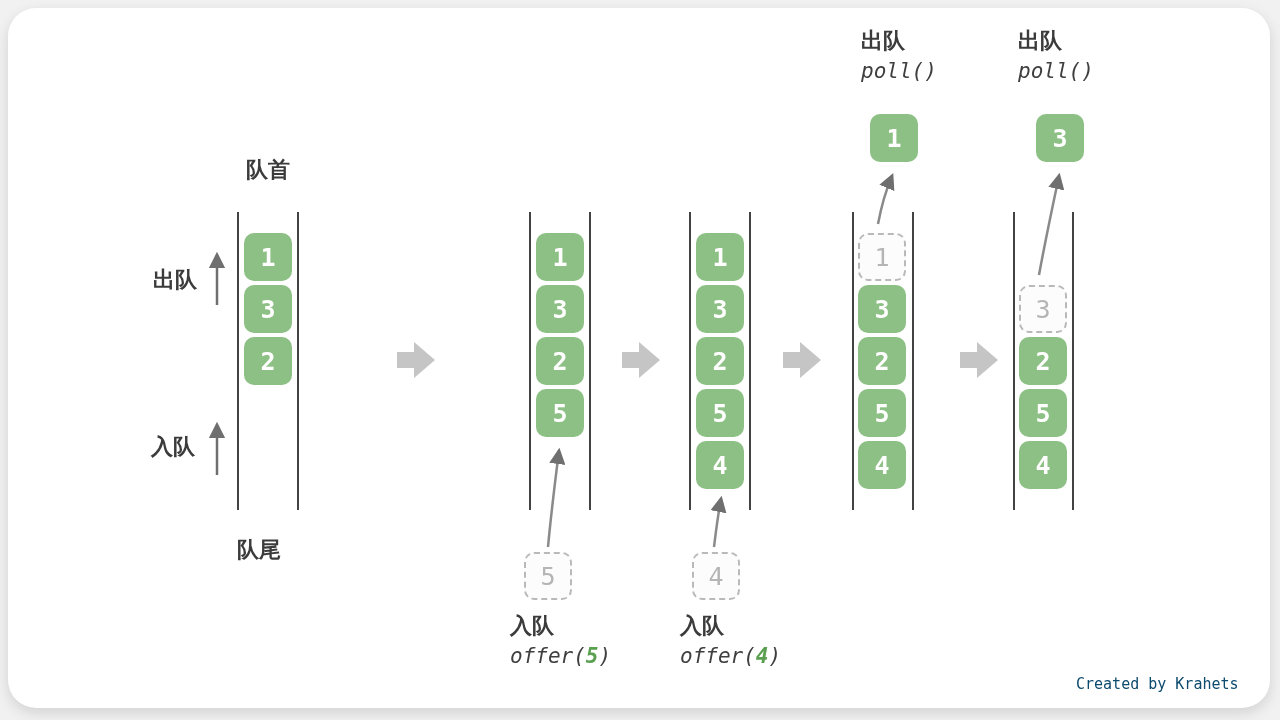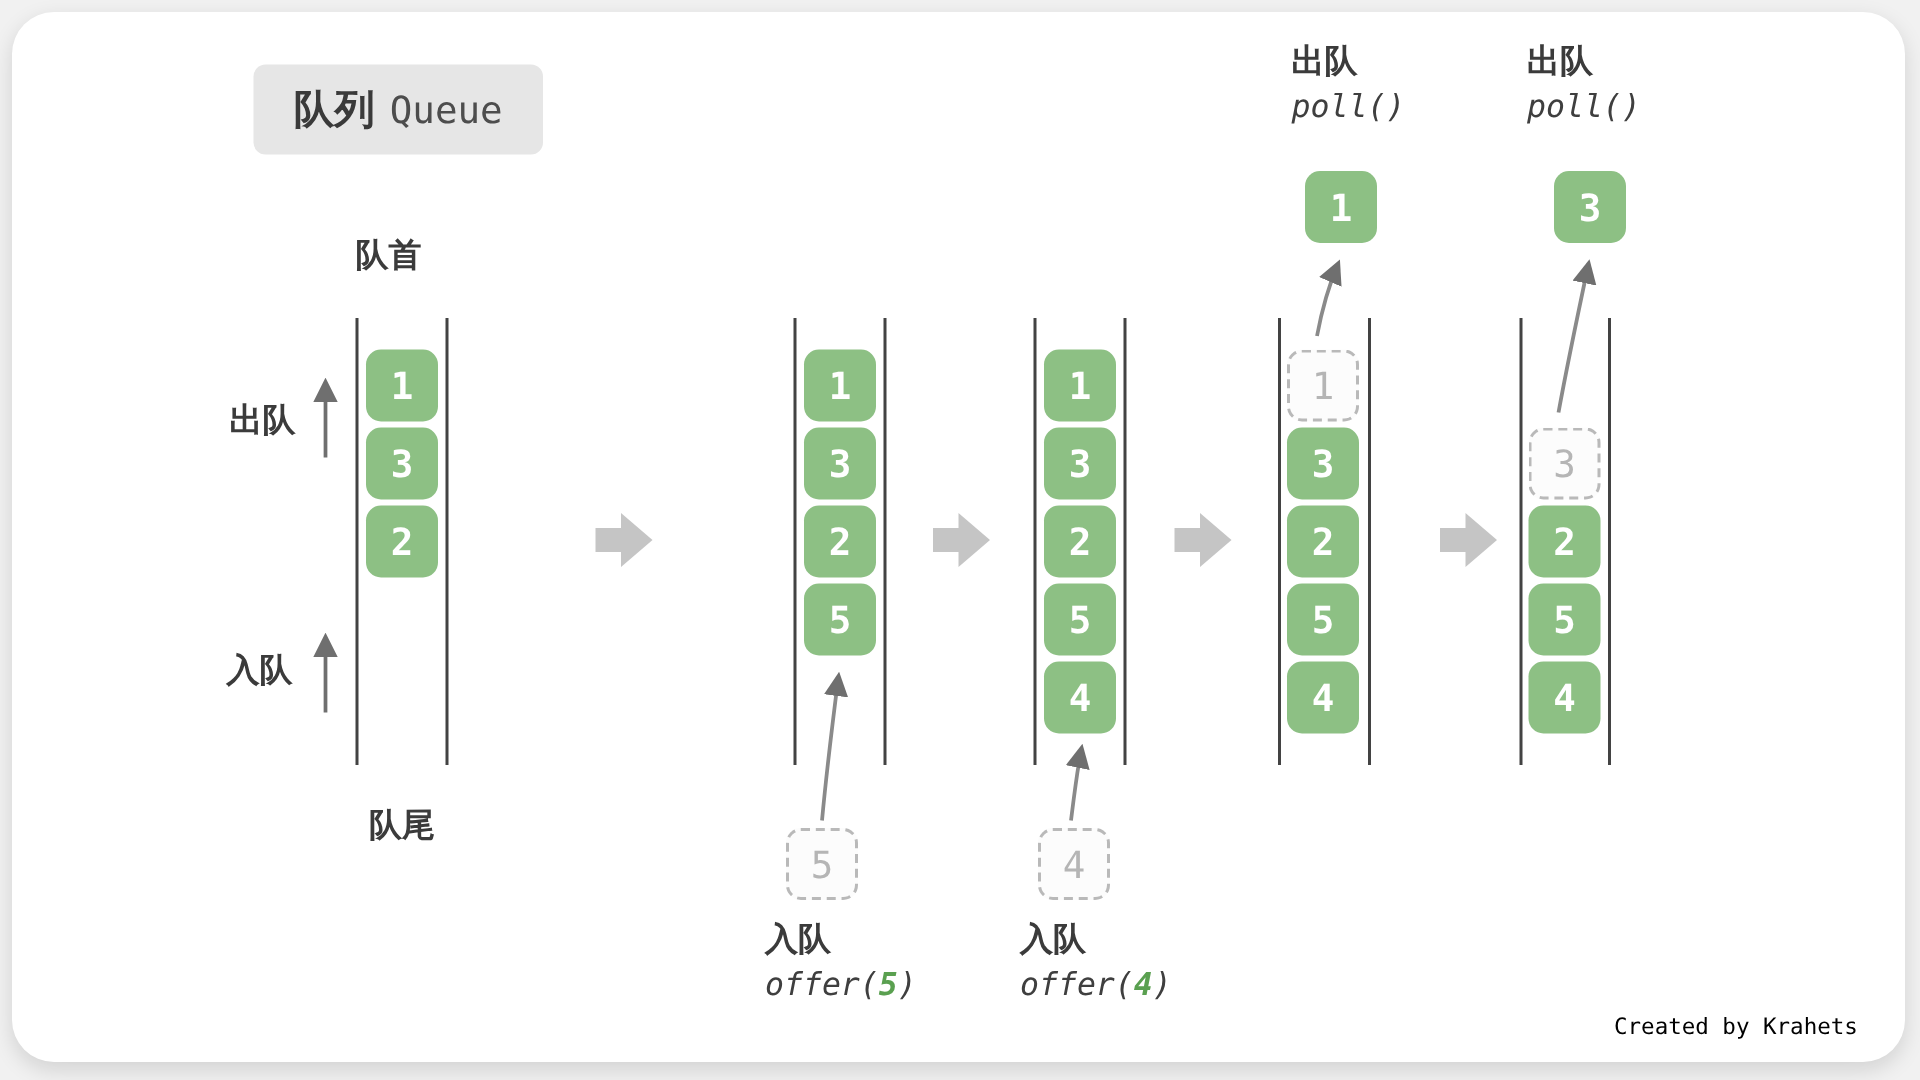--- a/index.html
+++ b/index.html
@@ -17,21 +17,21 @@
     color:#ffffff;display:flex;align-items:center;justify-content:center;
     font-family:"DejaVu Sans Mono",monospace;font-size:25px;font-weight:600;}
   .ghost{position:absolute;width:44px;height:44px;border-radius:10px;background:#fcfcfc;
     border:2px dashed #b9b9b9;color:#b5b5b5;display:flex;align-items:center;justify-content:center;
     font-family:"DejaVu Sans Mono",monospace;font-size:25px;font-weight:500;}
   .op{position:absolute;display:flex;flex-direction:column;gap:9px;}
   .op-zh{font-size:22px;font-weight:700;color:#3b3b3b;line-height:1;}
   .op-code{font-family:"DejaVu Sans Mono",monospace;font-size:21px;color:#3f3f3f;line-height:1;font-style:italic;}
   .green-arg{color:#5aa050;font-weight:700;}
   .watermark{position:absolute;left:1076px;top:675px;font-family:"DejaVu Sans Mono",monospace;
-    font-size:15px;color:#000000;}
+    font-size:15px;color:#0c4a6e;}
   svg.overlay{position:absolute;left:0;top:0;pointer-events:none;}
 </style>
 </head>
 <body>
 
 <div class="canvas">
   <div class="card"></div>
 
   <svg class="overlay" width="1280" height="720" viewBox="0 0 1280 720">
     <defs>
@@ -49,27 +49,23 @@
     <path d="M217,305 L217,255" stroke="#6f6f6f" stroke-width="2.5" fill="none" marker-end="url(#ah)"></path>
     <path d="M217,475 L217,425" stroke="#6f6f6f" stroke-width="2.5" fill="none" marker-end="url(#ah)"></path>
 
     <path d="M548,547 C551,515 555,482 559,451" stroke="#8a8a8a" stroke-width="2.5" fill="none" marker-end="url(#ah)"></path>
     <path d="M714,547 C716,531 718,514 721,499" stroke="#8a8a8a" stroke-width="2.5" fill="none" marker-end="url(#ah)"></path>
 
     <path d="M878,224 C881,208 886,190 892,176" stroke="#8a8a8a" stroke-width="2.5" fill="none" marker-end="url(#ah)"></path>
     <path d="M1039,275 C1045,242 1052,209 1059,176" stroke="#8a8a8a" stroke-width="2.5" fill="none" marker-end="url(#ah)"></path>
   </svg>
 
-  <div class="title-box">
-    <span class="t-zh">队列</span>
-    <span class="t-en">Queue</span>
-  </div>
 
-  <div class="zh-label" style="left:237px;top:155px;width:62px;">队首</div>
-  <div class="zh-label" style="left:237px;top:535px;width:62px;text-align:center;">队尾</div>
+  <div class="zh-label" style="left:237px;top:155px;width:62px;text-align:center;">队首</div>
+  <div class="zh-label" style="left:237px;top:535px;width:62px;text-align:left;">队尾</div>
   <div class="zh-label" style="left:153px;top:265px;">出队</div>
   <div class="zh-label" style="left:151px;top:432px;">入队</div>
 
   <div class="wall" style="left:237px;"></div>
   <div class="wall" style="left:297px;"></div>
   <div class="cell" style="left:244px;top:233px;">1</div>
   <div class="cell" style="left:244px;top:285px;">3</div>
   <div class="cell" style="left:244px;top:337px;">2</div>
 
   <div class="wall" style="left:529px;"></div>

